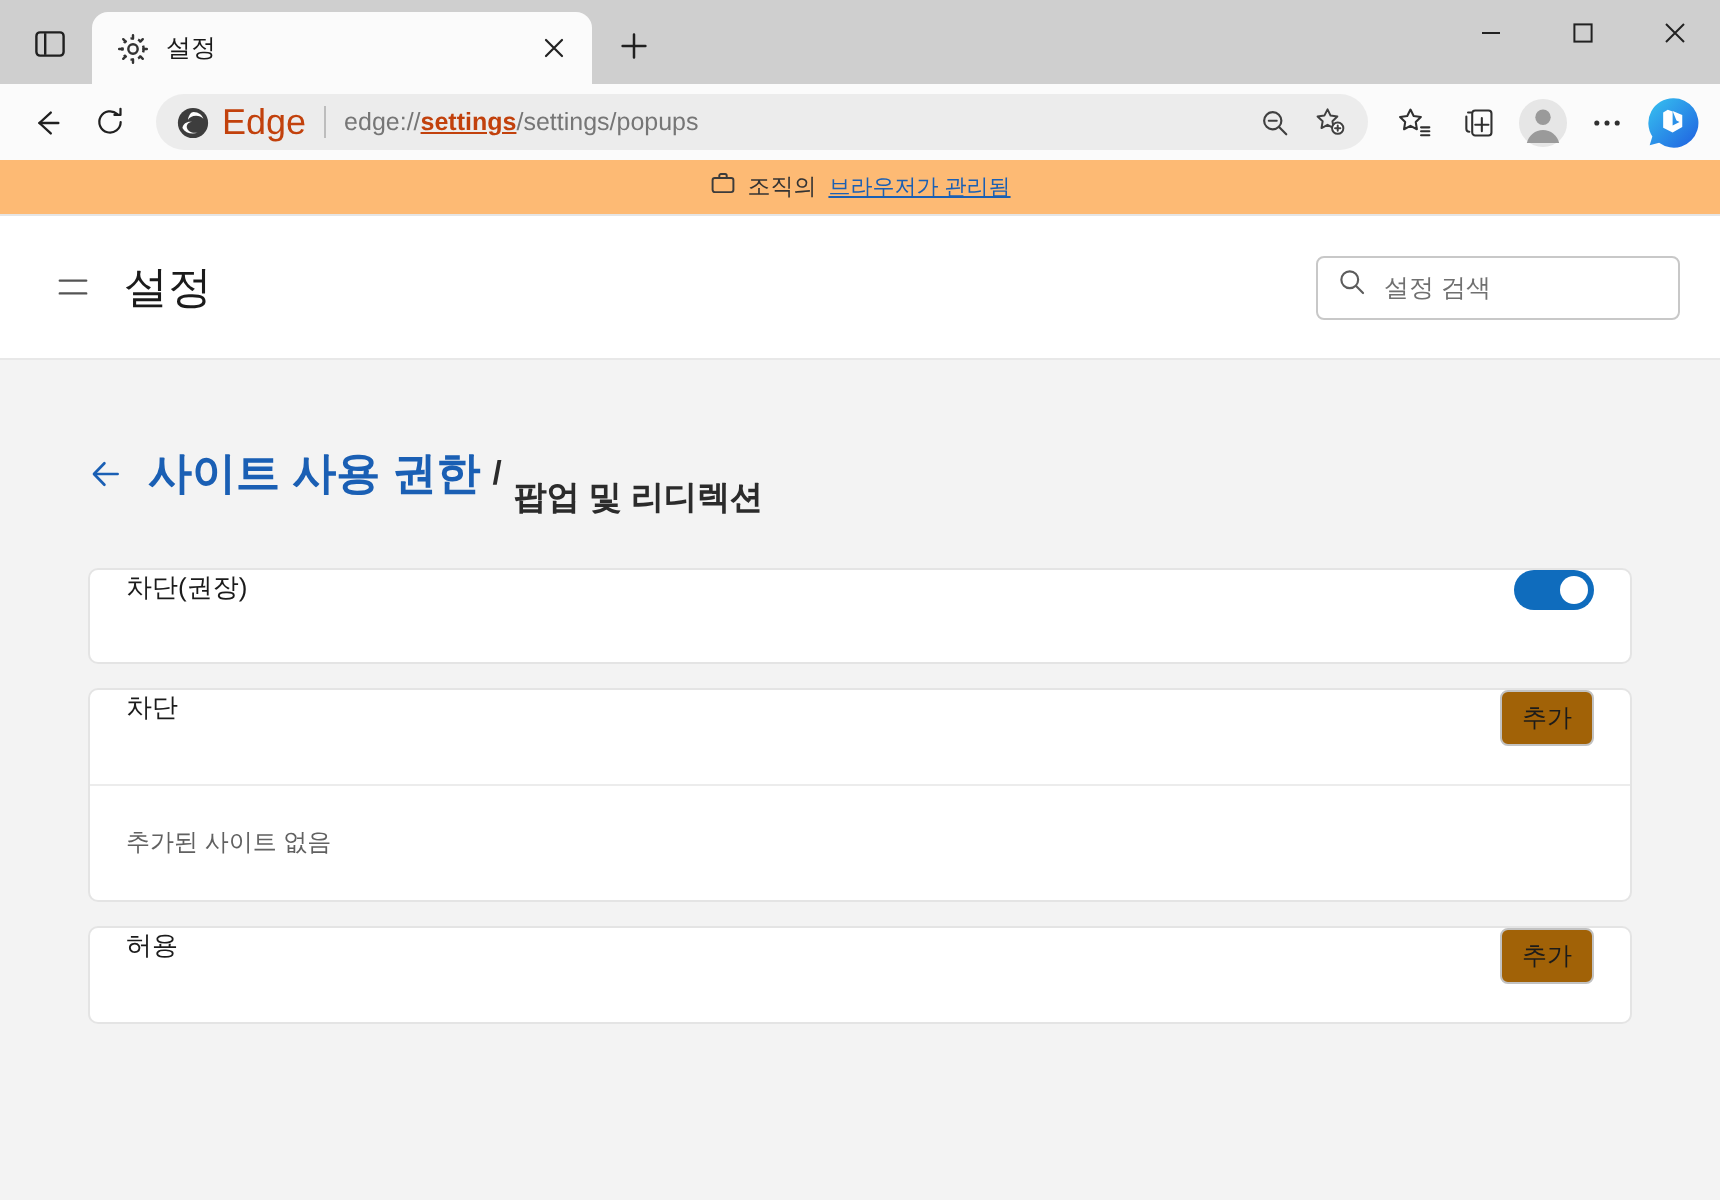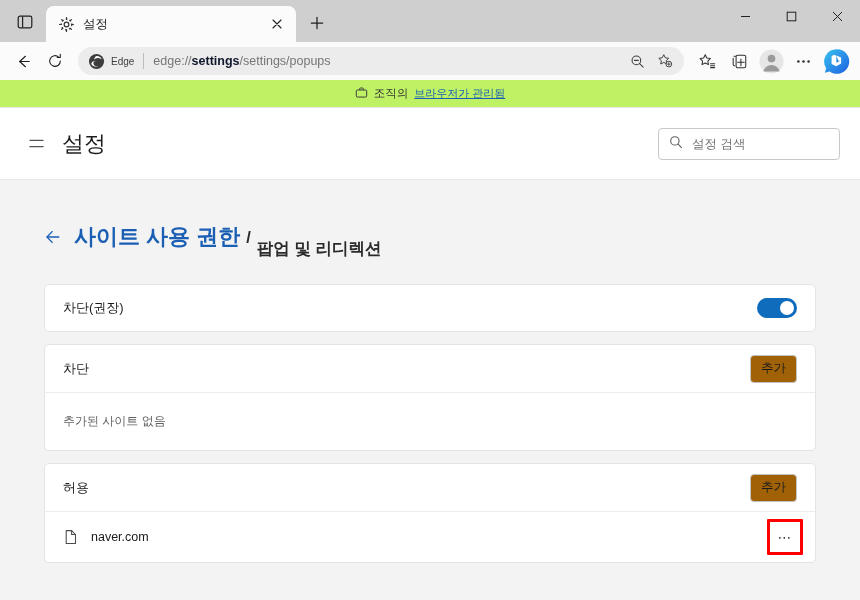--- a/index.html
+++ b/index.html
@@ -67,42 +67,42 @@
     display: flex; align-items: center; justify-content: center; cursor: pointer;
   }
 
   .omnibox {
     flex: 1 1 auto; height: 28px; margin: 0 6px;
     background: #ececec; border-radius: 14px;
     display: flex; align-items: center; padding: 0 6px 0 10px; gap: 7px;
     cursor: text; position: relative;
   }
   .edge-badge { display: flex; align-items: center; gap: 6px; flex: 0 0 auto; }
-  .edge-label { font-size: 10px; color: #404040; text-align: right; }
+  .edge-label { font-size: 18px; color: #c2410c; text-align: right; }
   .omni-sep { width: 1px; height: 16px; background: #bdbdbd; flex: 0 0 1px; margin: 0 2px; }
   .url { font-size: 12.5px; color: #767676; flex: 1 1 auto; white-space: nowrap; overflow: hidden; }
-  .url b { color: #0f172a; font-weight: 600; }
+  .url b { color: #c2410c; font-weight: 600; text-decoration: underline; }
   .omni-right { display: flex; align-items: center; gap: 2px; flex: 0 0 auto; }
   .omni-icon {
     width: 26px; height: 24px; border-radius: 4px;
     display: flex; align-items: center; justify-content: center; cursor: pointer;
   }
 
   .avatar-btn {
     width: 30px; height: 30px; border-radius: 50%;
     display: flex; align-items: center; justify-content: center; cursor: pointer;
   }
   .bing-btn {
     width: 32px; height: 32px; border-radius: 50%;
     display: flex; align-items: center; justify-content: center; cursor: pointer;
   }
 
   
   .managed-bar {
-    height: 28px; background: #bef264;
+    height: 28px; background: #fdba74;
     display: flex; align-items: center; justify-content: center; gap: 6px;
     border-bottom: 1px solid #e5e5e5;
   }
   .managed-text { font-size: 11.5px; color: #333; }
   .managed-link { font-size: 11px; color: #1a5fb4; text-decoration: underline; cursor: pointer; }
 
   
   .settings-header {
     height: 72px; background: #ffffff;
     display: flex; align-items: center; padding: 0 20px;
@@ -136,21 +136,21 @@
   .back-arrow { width: 18px; height: 18px; flex: 0 0 18px; cursor: pointer; }
   .bc-link { font-size: 22px; color: #1a5fb4; font-weight: 700; cursor: pointer; }
   .bc-sep { font-size: 16.5px; color: #2b2b2b; font-weight: 700; margin: 0 -6px; }
   .bc-current { font-size: 16.5px; color: #2b2b2b; font-weight: 700; margin-top: 24px; }
 
   .card {
     background: #ffffff; border: 1px solid #e4e4e4; border-radius: 5px;
     margin-bottom: 12px;
   }
   .card-row {
-    display: flex; align-items: center; min-height: 46px; padding: 0 18px;
+    display: flex; min-height: 46px; padding: 0 18px;
   }
   .card-row.header { min-height: 47px; }
   .card-row + .card-row { border-top: 1px solid #ececec; }
   .row-label { font-size: 13px; color: #1b1b1b; }
   .row-spacer { flex: 1 1 auto; }
 
   
   .toggle {
     width: 40px; height: 20px; border-radius: 10px;
     background: #0f6cbd; position: relative; cursor: pointer; flex: 0 0 40px;
@@ -398,33 +398,16 @@
         <span class="empty-text">추가된 사이트 없음</span>
       </div>
     </div>
 
     <div class="card">
       <div class="card-row header">
         <span class="row-label">허용</span>
         <span class="row-spacer"></span>
         <button class="add-btn">추가</button>
       </div>
-      <div class="card-row" style="padding:0">
-        <div class="site-row" style="width:100%">
-          <span class="site-icon">
-            <svg width="16" height="16" viewBox="0 0 16 16" fill="none">
-              <path d="M3.2 1.6h5.4l3.9 3.9v8.9H3.2z" stroke="#4a4a4a" stroke-width="1.05" fill="#fff" stroke-linejoin="round"></path>
-              <path d="M8.6 1.6v3.9h3.9" stroke="#4a4a4a" stroke-width="1.05" stroke-linejoin="round"></path>
-            </svg>
-          </span>
-          <span class="site-name">naver.com</span>
-          <span class="more-wrap">
-            <span class="more-btn">
-              <span class="dots">⋯</span>
-            </span>
-            <span class="more-highlight"></span>
-          </span>
-        </div>
-      </div>
     </div>
 
   </div>
 </div>
 
 </body></html>

